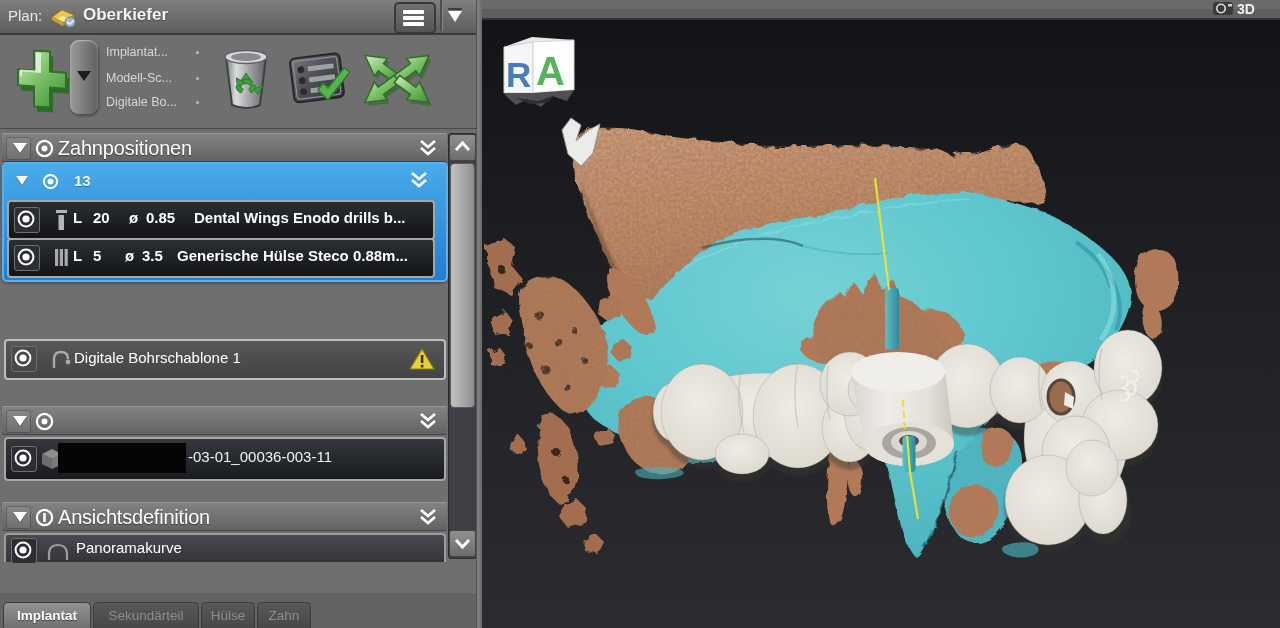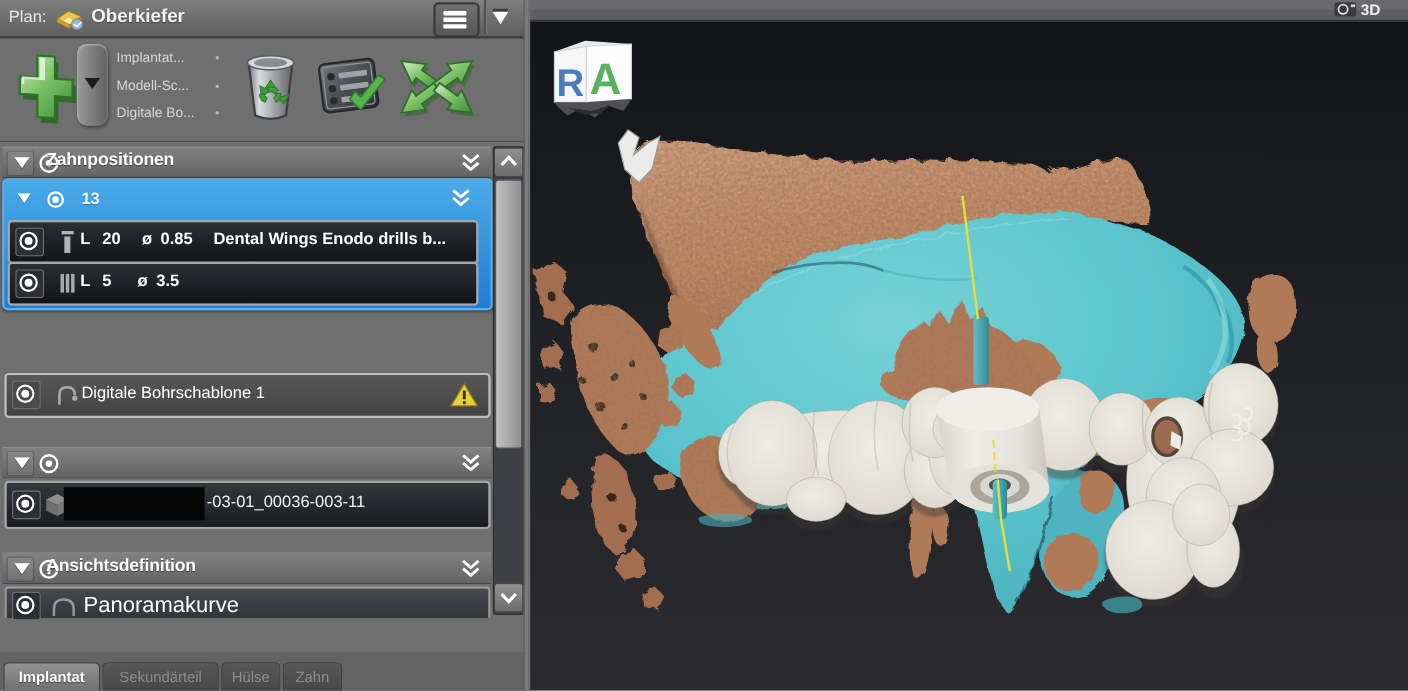--- a/index.html
+++ b/index.html
@@ -1,17 +1,17 @@
 <!DOCTYPE html>
 <html><head><meta charset="utf-8"><style>
 html,body{margin:0;padding:0}
 #app{position:relative;width:1280px;height:628px;overflow:hidden;background:#6f6f6f;font-family:"Liberation Sans",sans-serif}
 .abs{position:absolute}
 .hdr{position:absolute;left:2px;width:445px;height:27px;background:linear-gradient(#828282,#636363);border-top:1px solid #989898;border-bottom:1px solid #454545;border-radius:2px}
-.hdr .tt{position:absolute;left:40px;top:3px;font-size:16px;font-weight:bold;letter-spacing:-0.2px;color:#fff;text-shadow:0 1px 1px rgba(0,0,0,.45)}
+.hdr .tt{position:absolute;left:56px;top:3px;font-size:20px;font-weight:normal;letter-spacing:-0.2px;color:#fff;text-shadow:0 1px 1px rgba(0,0,0,.45)}
 .tri{position:absolute;left:11px;top:9px;width:0;height:0;border-left:7px solid transparent;border-right:7px solid transparent;border-top:10px solid #fff;filter:drop-shadow(0 1px 0 rgba(0,0,0,.4))}
 .tribox{position:absolute;left:4px;top:3px;width:23px;height:21px;border-radius:3px;background:rgba(255,255,255,.08);border:1px solid rgba(0,0,0,.25)}
 .radio{position:absolute;left:33px;top:5px}
 .chev{position:absolute;left:417px;top:6px}
 .drow{position:absolute;left:7px;width:424px;height:36px;background:linear-gradient(#2b2e33,#121417);border:2px solid #a6a6a6;border-radius:4px;color:#fff;font-weight:bold;font-size:15px}
 .rbox{position:absolute;left:5px;top:5px;width:24px;height:24px;border-radius:3px;background:#2c2e33;border:1px solid #6f6f6f}
 .tablab{position:absolute;top:602px;height:26px;border:1px solid #3c3c3c;border-bottom:none;border-radius:5px 5px 0 0;font-size:13.5px;text-align:center;line-height:25px}
 .toollab{position:absolute;left:106px;color:#d6d6d6;font-size:12.5px}
 </style></head><body>
 <div id="app">
@@ -184,20 +184,21 @@
         </div>
     <svg class="abs" style="left:43px;top:7px" width="18" height="22">
           <rect x="3" y="2" width="3.2" height="17" fill="#a9a9a9"></rect>
           <rect x="7.8" y="2" width="3.2" height="17" fill="#a9a9a9"></rect>
           <rect x="12.6" y="2" width="3.2" height="17" fill="#a9a9a9"></rect>
         </svg>
     <span class="abs" style="left:64px;top:7px">L</span>
         <span class="abs" style="left:84px;top:7px">5</span>
     <span class="abs" style="left:116px;top:7px">ø</span>
         <span class="abs" style="left:133px;top:7px">3.5</span>
+    <span class="abs" style="left:168px;top:7px;font-weight:bold">Generische Hülse Steco 0.88m...</span>
   </div>
 </div>
 
 <div class="abs" style="left:4px;top:339px;width:438px;height:37px;background:linear-gradient(#575757,#434343);border:2px solid #bdbdbd;border-radius:4px;color:#fff;font-size:15px">
   <div class="rbox" style="background:#4a4a4a">
         <svg width="22" height="22" style="position:absolute;left:0;top:0">
           <circle cx="11" cy="11" r="7.4" fill="none" stroke="#fff" stroke-width="2"></circle>
           <circle cx="11" cy="11" r="3.6" fill="#fff"></circle>
         </svg>
       </div>
@@ -245,21 +246,21 @@
       <div class="tri"></div>
   <svg class="radio" width="19" height="19">
         <circle cx="9.5" cy="9.5" r="7.6" fill="none" stroke="#fff" stroke-width="2.2"></circle>
         <rect x="8.2" y="5" width="2.6" height="9" fill="#fff"></rect>
       </svg>
   <span class="tt">Ansichtsdefinition</span>
   <svg class="chev" width="18" height="16">
         <path d="M2,1 L9,7 L16,1 M2,8 L9,14 L16,8" stroke="#fff" stroke-width="2.6" fill="none"></path>
       </svg>
 </div>
-<div class="abs" style="left:4px;top:533px;width:438px;height:27px;background:linear-gradient(#47494e,#33353a);border:2px solid #9c9c9c;border-bottom:none;border-radius:4px 4px 0 0;color:#fff;font-size:20px">
+<div class="abs" style="left:4px;top:533px;width:438px;height:27px;background:linear-gradient(#47494e,#33353a);border:2px solid #9c9c9c;border-bottom:none;border-radius:4px 4px 0 0;color:#fff;font-size:15px">
   <div class="rbox" style="top:3px">
         <svg width="22" height="22" style="position:absolute;left:0;top:0">
           <circle cx="11" cy="11" r="7.4" fill="none" stroke="#fff" stroke-width="2"></circle>
           <circle cx="11" cy="11" r="3.6" fill="#fff"></circle>
         </svg>
       </div>
   <svg class="abs" style="left:40px;top:5px" width="26" height="22">
         <path d="M3,20 L3,14 Q3,5 12,5 Q21,5 21,14 L21,20" fill="none" stroke="#9a9a9a" stroke-width="2.2"></path>
       </svg>
   <span class="abs" style="left:70px;top:4px">Panoramakurve</span>

